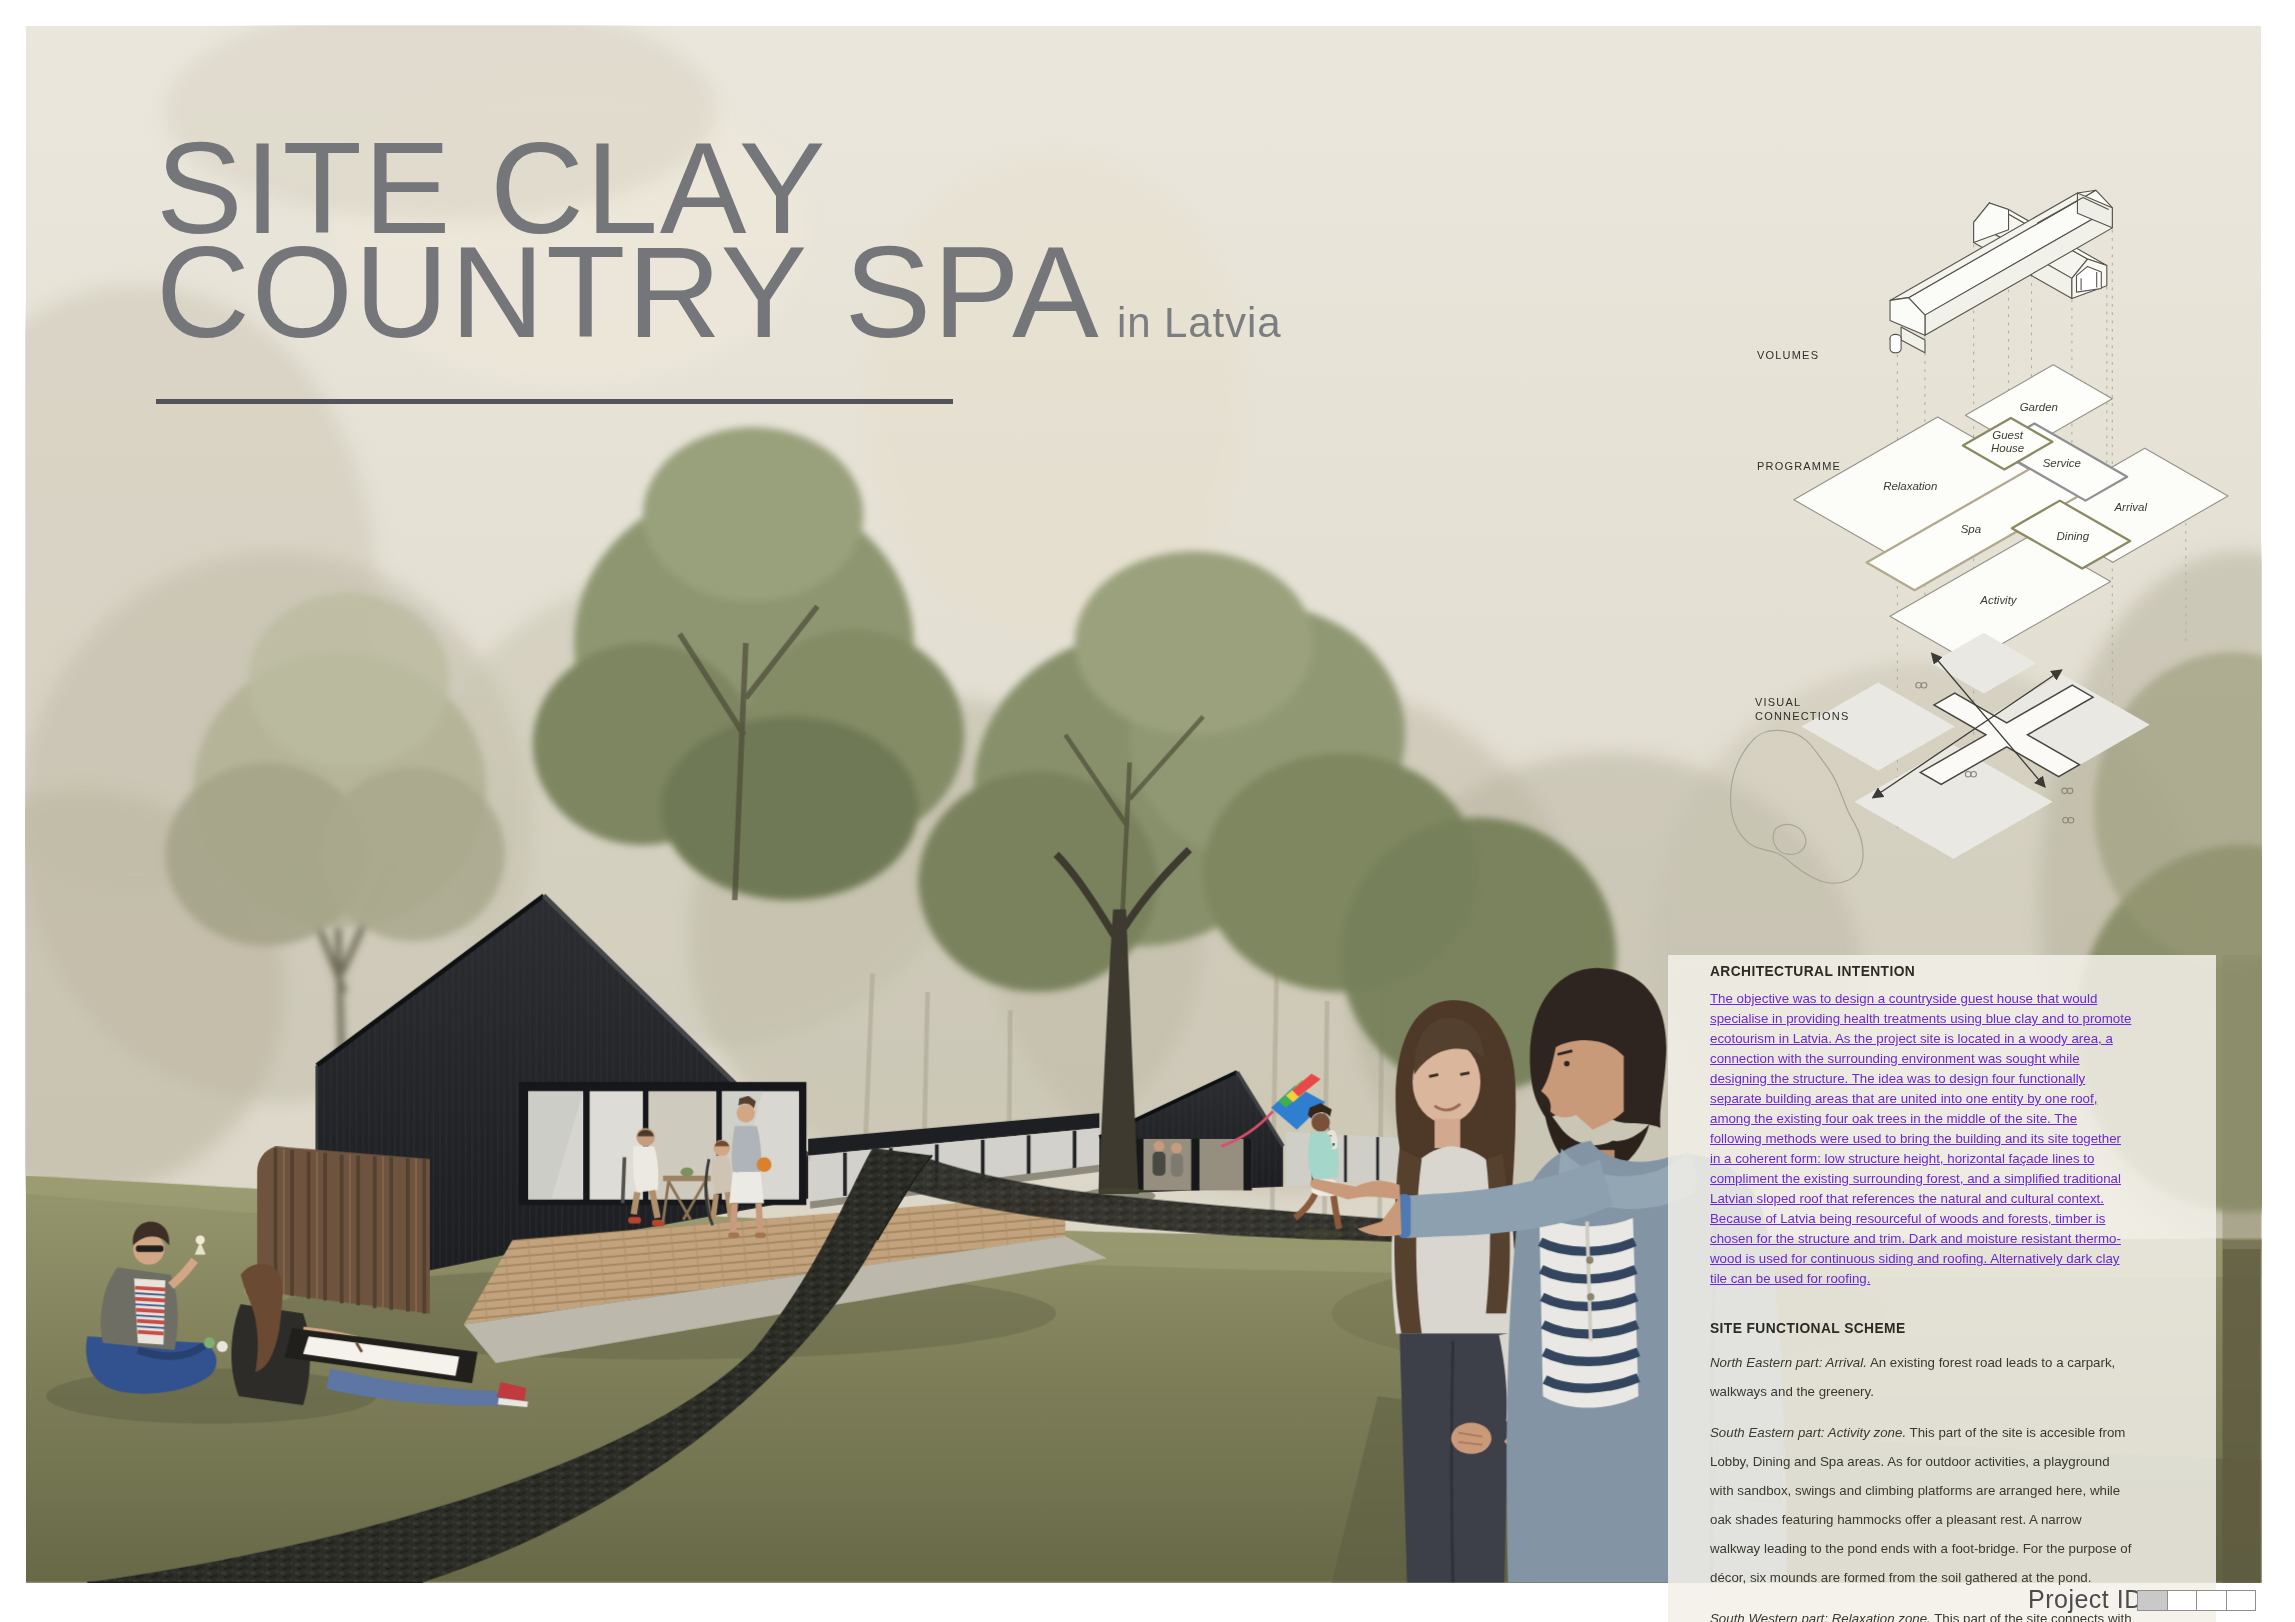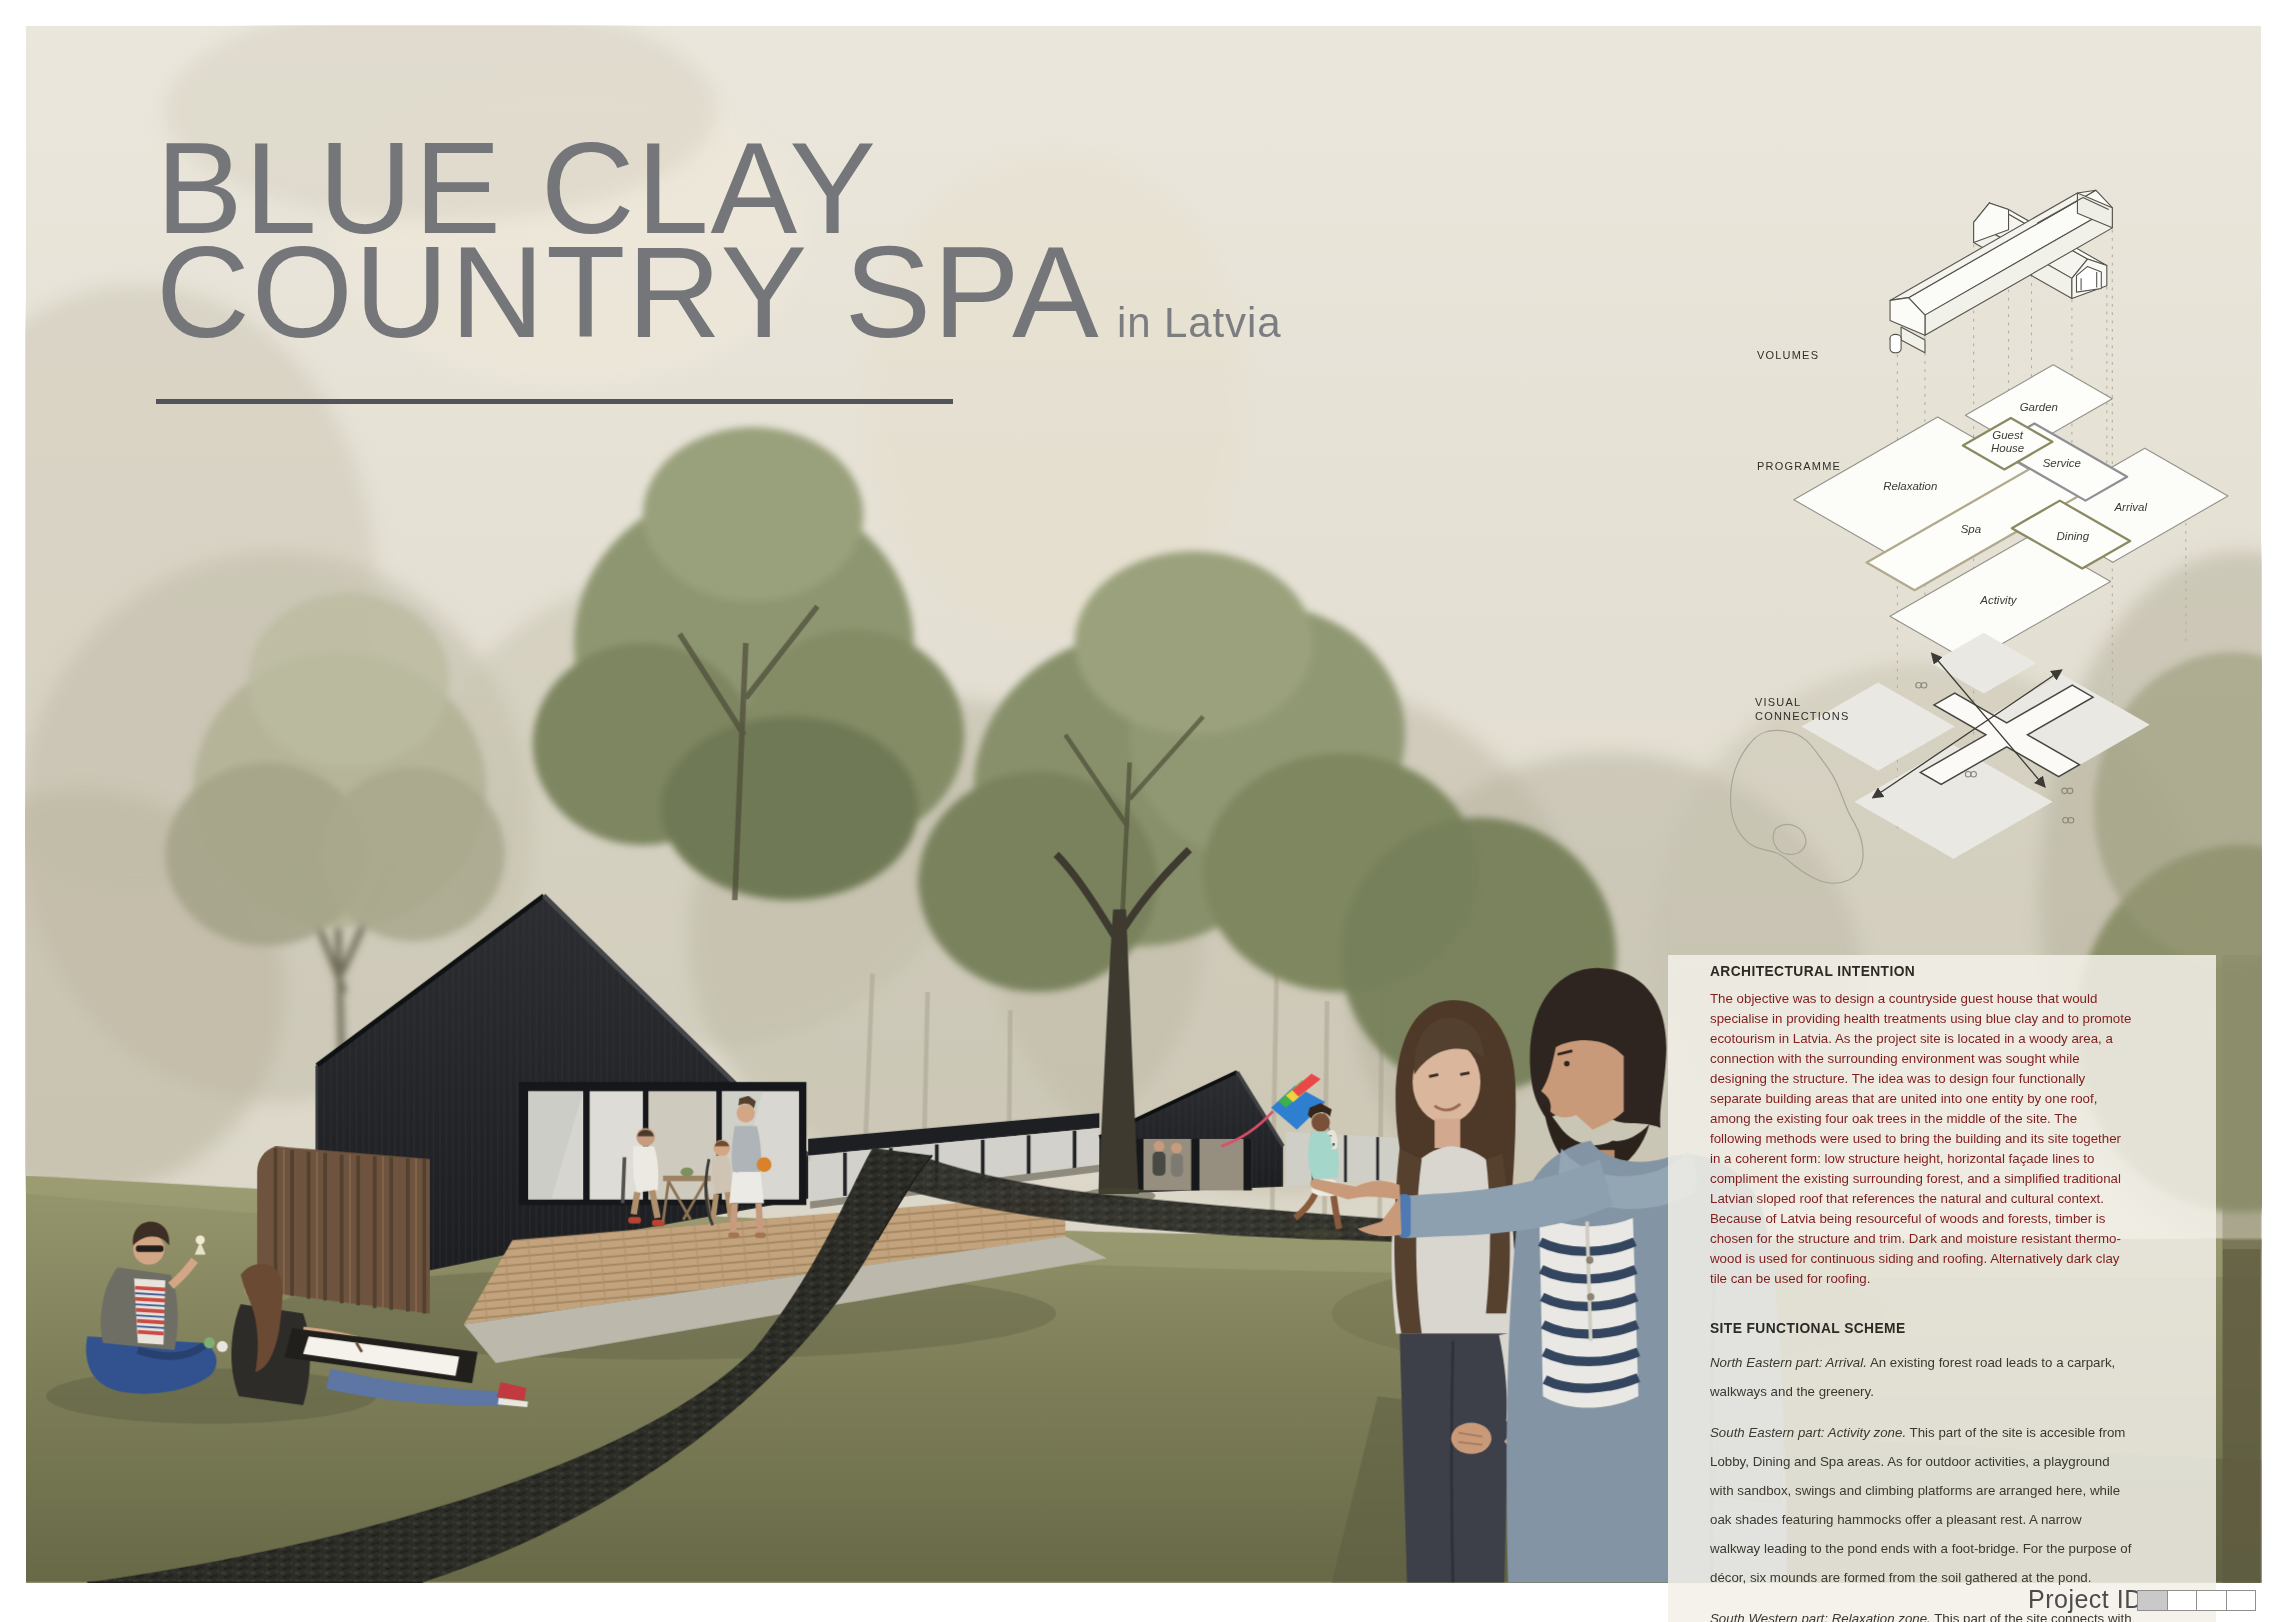--- a/index.html
+++ b/index.html
@@ -13,21 +13,21 @@
   .title-suffix{font-size:42px;color:#7c7d80;font-weight:400;letter-spacing:0.9px;margin-left:16.5px;}
   .title-underline{width:797px;height:4.6px;background:#53545a;margin-top:24px;}
   
   .layer-label{position:absolute;font-size:11px;font-weight:normal;letter-spacing:1.2px;
                color:#2f2e28;white-space:pre-line;line-height:13.8px;}
   
   .text-panel{position:absolute;left:1668px;top:955px;width:548px;height:770px;
               background:rgba(242,240,232,0.86);box-sizing:border-box;
               padding:9.2px 84px 0 42px;}
   .sec-heading{font-size:13.8px;font-weight:bold;letter-spacing:0.4px;color:#2c2a24;margin:0 0 0 0;}
-  .sec-body{font-size:13.3px;line-height:20px;color:#7f1d1d;margin:10px 0 4px 0;}
+  .sec-body{font-size:13.3px;line-height:20px;color:#6d28d9;margin:10px 0 4px 0;text-decoration:underline;}
   .zone-para{font-size:13.3px;line-height:29px;color:#3b382f;margin:12px 0 0 0;}
   .zone-para i{font-style:italic;}
   .sfs-heading{margin-top:32px;}
   
   .footer-id{position:absolute;left:2028px;top:1585px;font-size:25px;font-weight:300;
              color:#4c4c4c;letter-spacing:0.5px;}
   .page-markers{position:absolute;left:2138px;top:1590px;display:flex;}
   .pmarker{width:28.5px;height:19px;border:0.9px solid #8f8f8f;background:#ffffff;margin-left:-0.9px;}
   .pmarker.active{background:#c9c9c9;}
 </style>
@@ -386,21 +386,21 @@
         <path d="M1588,1560 l26,4 M1588,1570 l26,3" stroke="#a87a5c" stroke-width="2" fill="none"></path>
       </g>
     </g>
 
     <rect x="2420" y="1350" width="42" height="373" fill="#5f5c41" opacity="0.85"></rect>
     <rect x="2420" y="1040" width="42" height="320" fill="#8b8a6a" opacity="0.5"></rect>
   </g>
 </svg>
 
 <div class="title-block">
-  <div class="title-line">BLUE CLAY</div>
+  <div class="title-line">SITE CLAY</div>
   <div class="title-line"><span>COUNTRY SPA</span><span class="title-suffix">in Latvia</span></div>
   <div class="title-underline"></div>
 </div>
 
 <svg class="diagram-svg" width="2296" height="1623" viewBox="0 0 2500 1767">
   <defs>
     <marker id="arr" viewBox="0 0 10 10" refX="8" refY="5" markerWidth="9" markerHeight="9" orient="auto-start-reverse">
       <path d="M0,0 L10,5 L0,10 Z" fill="#3c3b35"></path>
     </marker>
   </defs>

